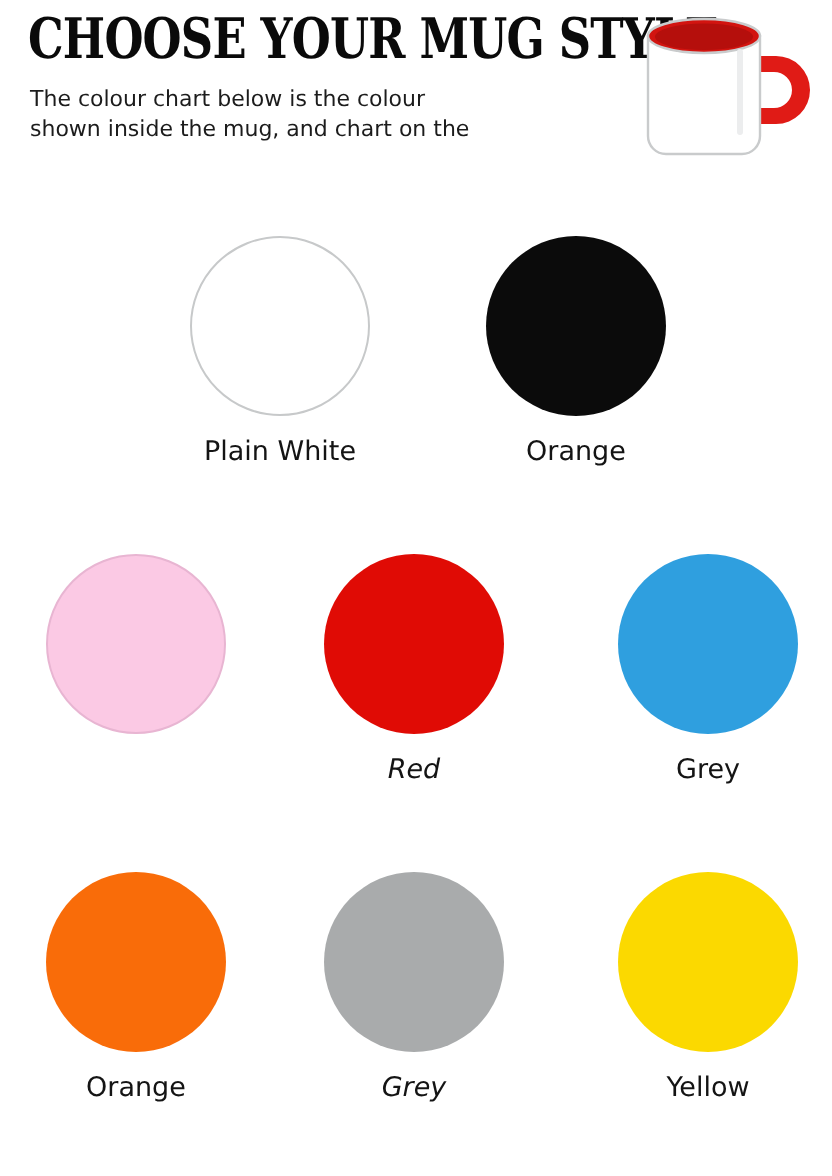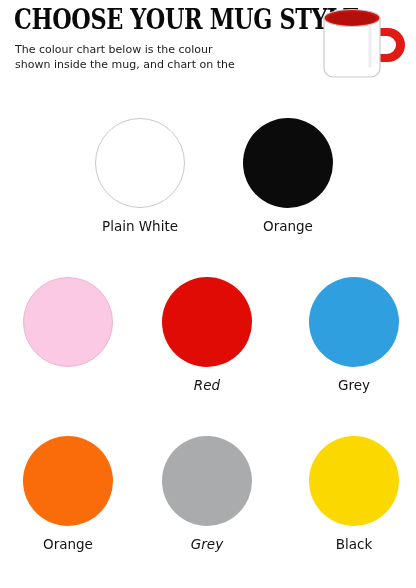--- a/index.html
+++ b/index.html
@@ -169,15 +169,15 @@
     <div class="swatch-label">Orange</div>
   </div>
 
   <div class="swatch-cell col3-1">
     <div class="swatch-dot" style="background:#A9ABAC;"></div>
     <div class="swatch-label">Grey</div>
   </div>
 
   <div class="swatch-cell col3-2">
     <div class="swatch-dot" style="background:#FBD900;"></div>
-    <div class="swatch-label">Black</div>
+    <div class="swatch-label">Yellow</div>
   </div>
 </div>
 
 </body></html>

